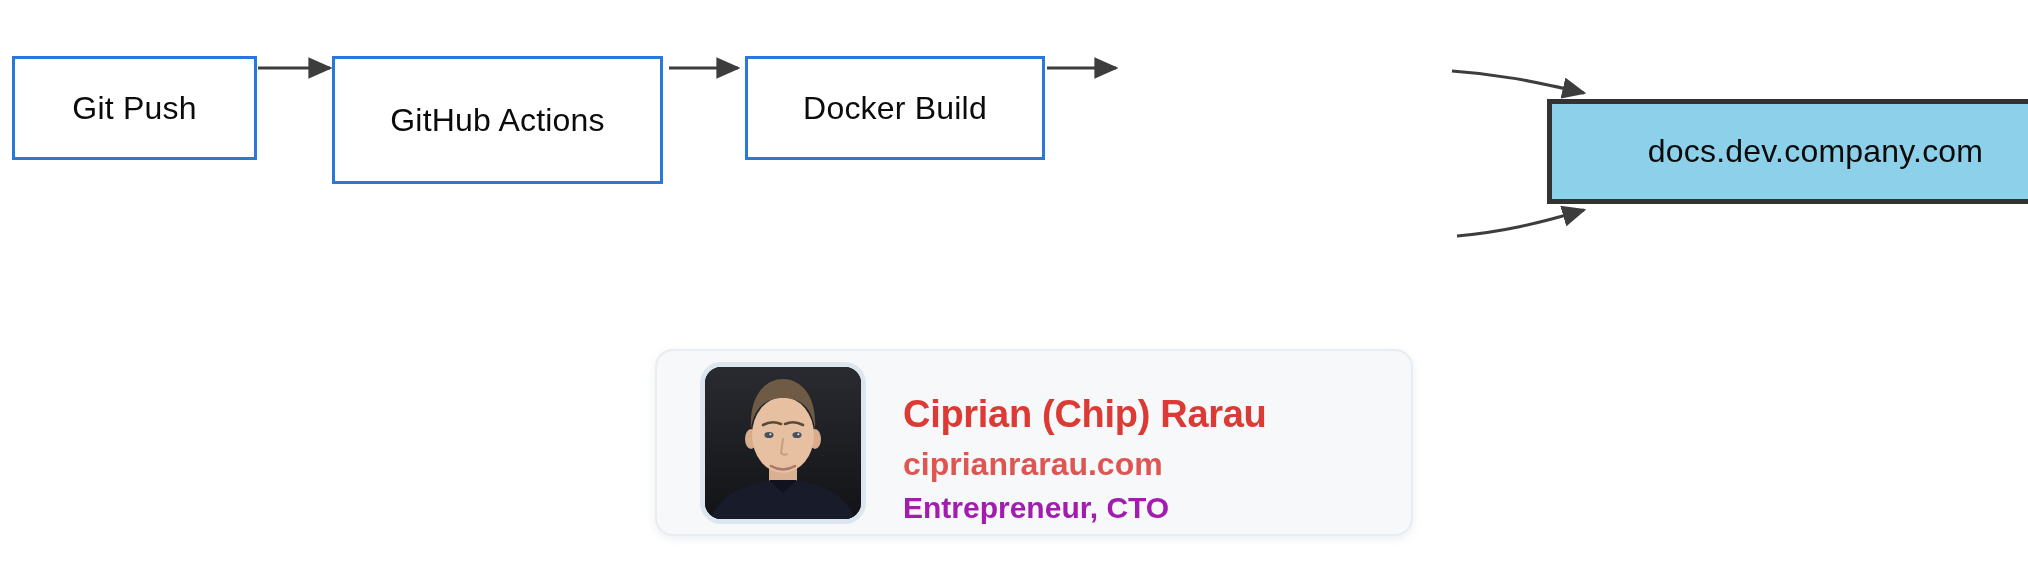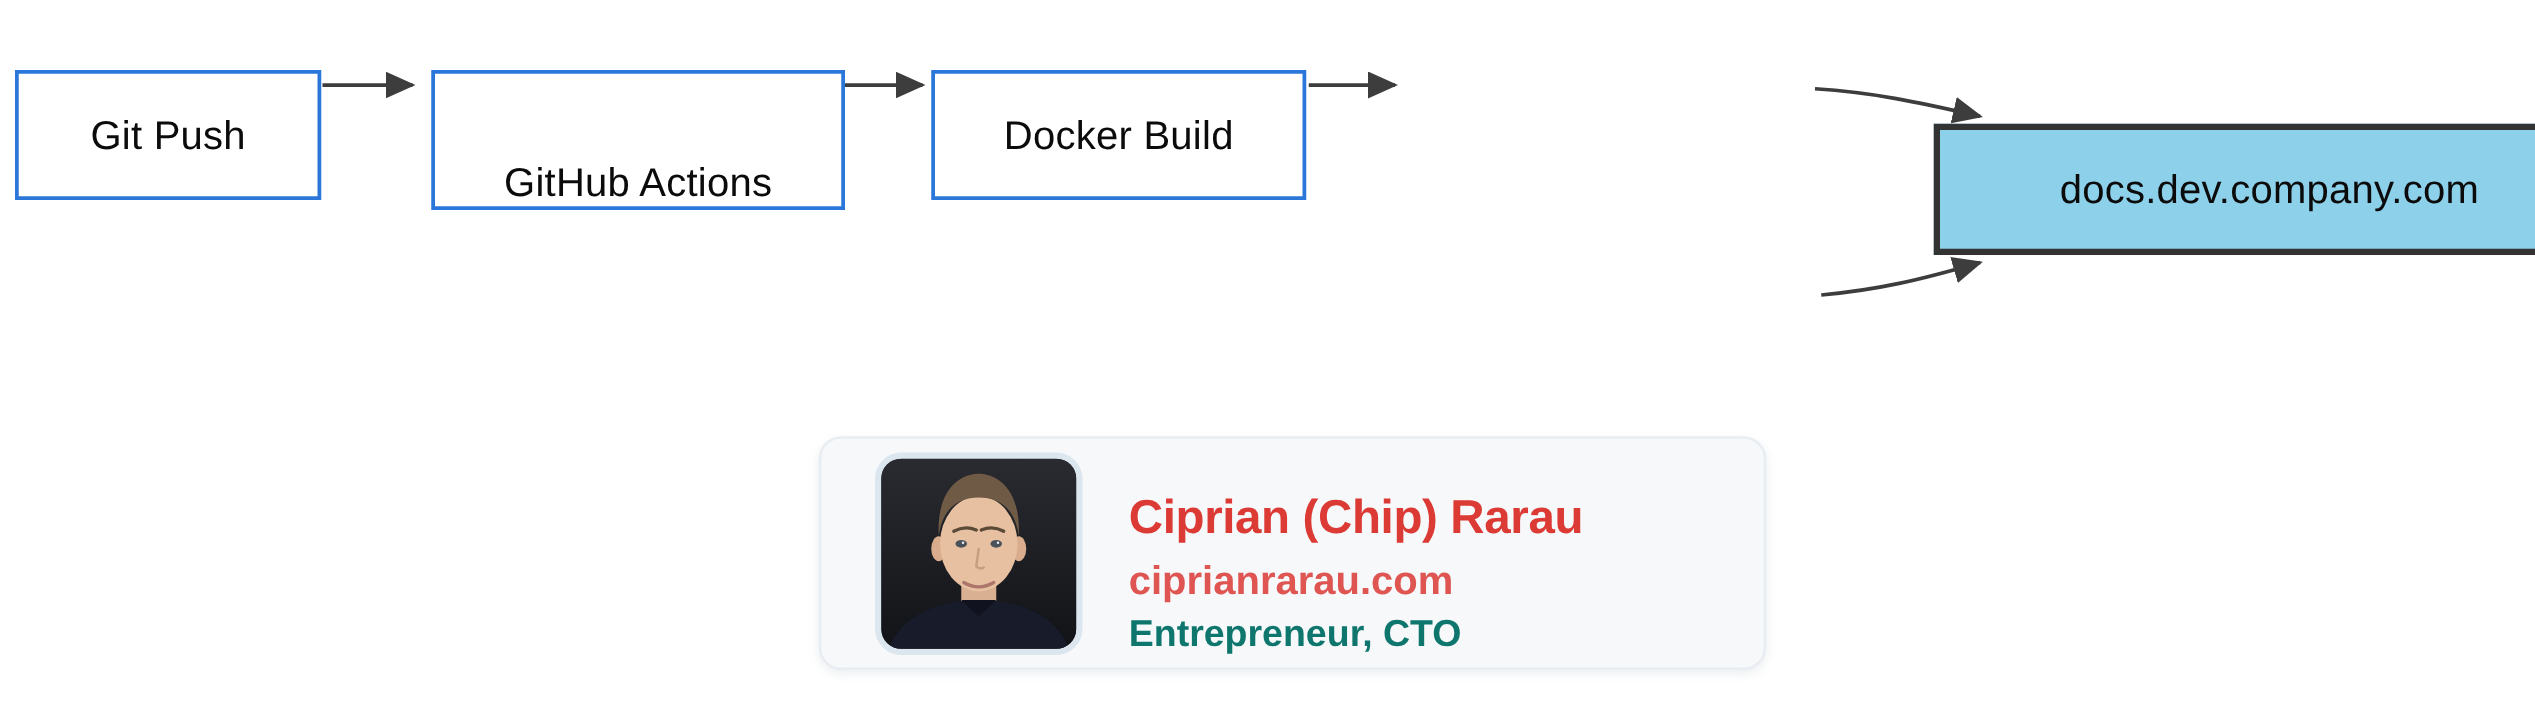--- a/index.html
+++ b/index.html
@@ -43,21 +43,21 @@
     border: 3px solid #2b76d9;
     margin-top: 40px;
   }
   .node.dark-border {
     border: 5px solid #333333;
   }
   .node.site   { background: #8dd0ea; }
   .node.service{ background: #90ee90; }
 
   .node-git-push        { left: 12px;   top: 16px;  width: 245px; height: 104px; }
-  .node-github-actions  { left: 345px;  top: 16px;  width: 331px; height: 112px; align-items: flex-end; }
+  .node-github-actions  { left: 332px;  top: 16px;  width: 331px; height: 128px; }
   .node-docker-build    { left: 745px;  top: 16px;  width: 300px; height: 104px; }
   .node-deploy-to-cloud { left: 1123px; top: 16px;  width: 329px; height: 104px; }
   .node-docs-site       { left: 1547px; top: 99px;  width: 537px; height: 105px; }
   .node-google-oauth    { left: 1135px; top: 181px; width: 322px; height: 110px; }
 
   .profile-card {
     position: absolute;
     left: 655px;
     top: 349px;
     width: 758px;
@@ -99,21 +99,21 @@
     font-size: 32px;
     font-weight: bold;
     color: #df5552;
     line-height: 33px;
     text-decoration: none;
   }
   .profile-role {
     margin-top: 10px;
     font-size: 30px;
     font-weight: bold;
-    color: #0f766e;
+    color: #a21caf;
     line-height: 33px;
   }
 </style>
 </head>
 <body>
 
 <div class="canvas">
 
   <svg class="edges-svg" viewBox="0 0 2028 580" xmlns="http://www.w3.org/2000/svg" aria-hidden="true">
     <defs>

